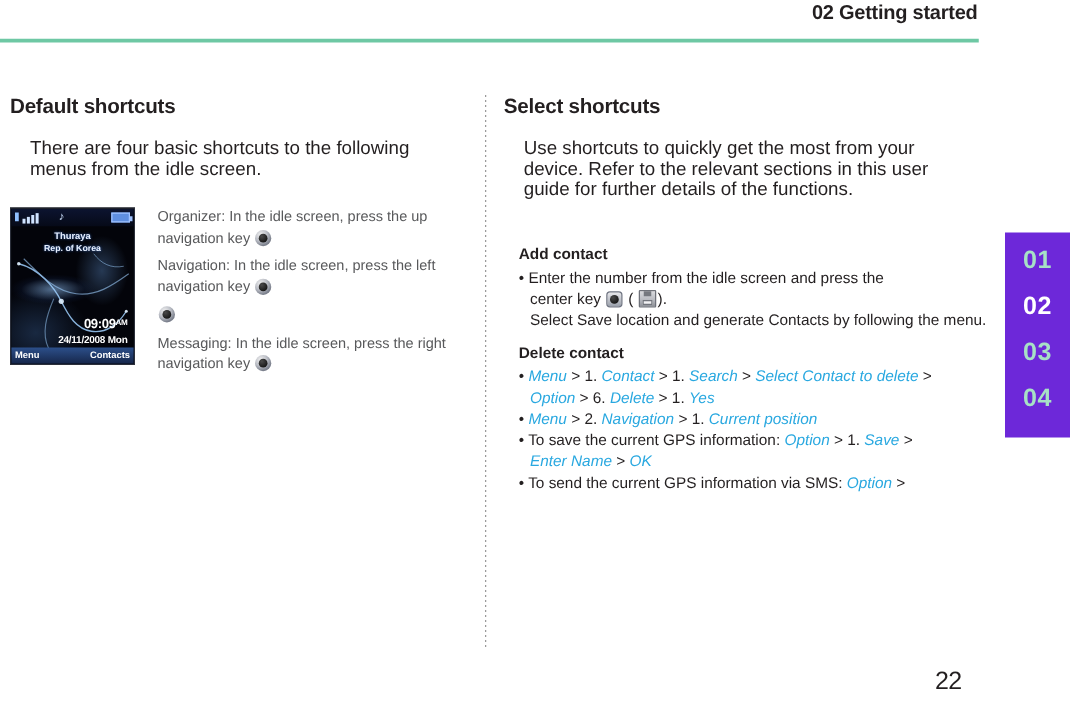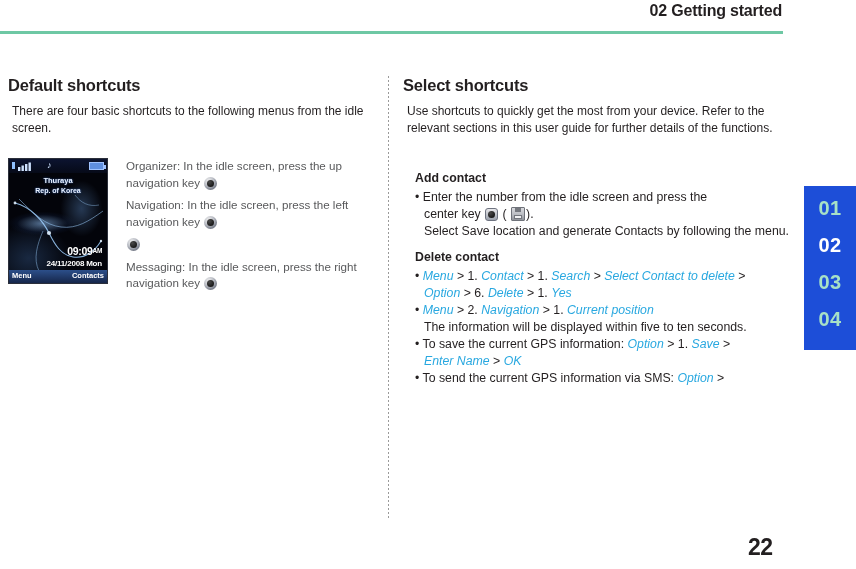--- a/index.html
+++ b/index.html
@@ -42,21 +42,21 @@
     background: #6ec8a4;
   }
 
   
   .chapter-tab {
     position: absolute;
     left: 804px;
     top: 186px;
     width: 52px;
     height: 164px;
-    background: #1d4ed8;
+    background: #6d28d9;
   }
   .chapter-tab .ch {
     position: absolute;
     left: 0;
     width: 52px;
     text-align: center;
     font-size: 20px;
     font-weight: bold;
     color: #a7e1c6;
     letter-spacing: 0.5px;
@@ -67,22 +67,22 @@
   .chapter-tab .ch0 { top: 11px; }
   .chapter-tab .ch1 { top: 48px; }
   .chapter-tab .ch2 { top: 85px; }
   .chapter-tab .ch3 { top: 122px; }
 
   
   .page-number {
     position: absolute;
     left: 748px;
     top: 534px;
-    font-size: 23px;
-    font-weight: bold;
+    font-size: 20px;
+    font-weight: normal;
     color: #231f20;
     letter-spacing: -0.5px;
   }
 
   
   .col-divider {
     position: absolute;
     left: 388px;
     top: 76px;
     width: 1px;
@@ -106,22 +106,22 @@
   }
 
   h2.section-title {
     margin: 0 0 8px 0;
     font-size: 16.5px;
     font-weight: bold;
     letter-spacing: -0.2px;
     color: #231f20;
   }
   p.body-text {
-    margin: 4px;
-    font-size: 12px;
+    margin: 16px;
+    font-size: 15px;
     line-height: 16.5px;
     color: #231f20;
   }
 
   
   .shortcut-block {
     position: relative;
     margin-top: 22px;
     min-height: 126px;
   }
@@ -427,20 +427,19 @@
     <div class="spec-head">Add contact</div>
     <div class="spec-line">• Enter the number from the idle screen and press the</div>
     <div class="spec-line cont"><span>center key </span><span class="navkey sq"></span><span> ( </span><span class="saveicon"></span><span>).</span></div>
     <div class="spec-line cont">Select Save location and generate Contacts by following the menu.</div>
 
     <div class="spec-head spaced">Delete contact</div>
     <div class="spec-line"><span>• </span><span class="parts"><span class="mi">Menu</span><span> &gt; 1. </span><span class="mi">Contact</span><span> &gt; 1. </span><span class="mi">Search</span><span> &gt; </span><span class="mi">Select Contact to delete</span><span> &gt;</span></span></div>
     <div class="spec-line cont"><span class="parts"><span class="mi">Option</span><span> &gt; 6. </span><span class="mi">Delete</span><span> &gt; 1. </span><span class="mi">Yes</span></span></div>
 
     <div class="spec-line"><span>• </span><span class="parts"><span class="mi">Menu</span><span> &gt; 2. </span><span class="mi">Navigation</span><span> &gt; 1. </span><span class="mi">Current position</span></span></div>
-    <div class="spec-line cont">The information will be displayed within five to ten seconds.</div>
     <div class="spec-line"><span>• </span><span class="parts"><span>To save the current GPS information: </span><span class="mi">Option</span><span> &gt; 1. </span><span class="mi">Save</span><span> &gt;</span></span></div>
     <div class="spec-line cont"><span class="parts"><span class="mi">Enter Name</span><span> &gt; </span><span class="mi">OK</span></span></div>
     <div class="spec-line"><span>• </span><span class="parts"><span>To send the current GPS information via SMS: </span><span class="mi">Option</span><span> &gt;</span></span></div>
   </div>
 </div>
 
 <div class="page-number">22</div>
 
 </body></html>

